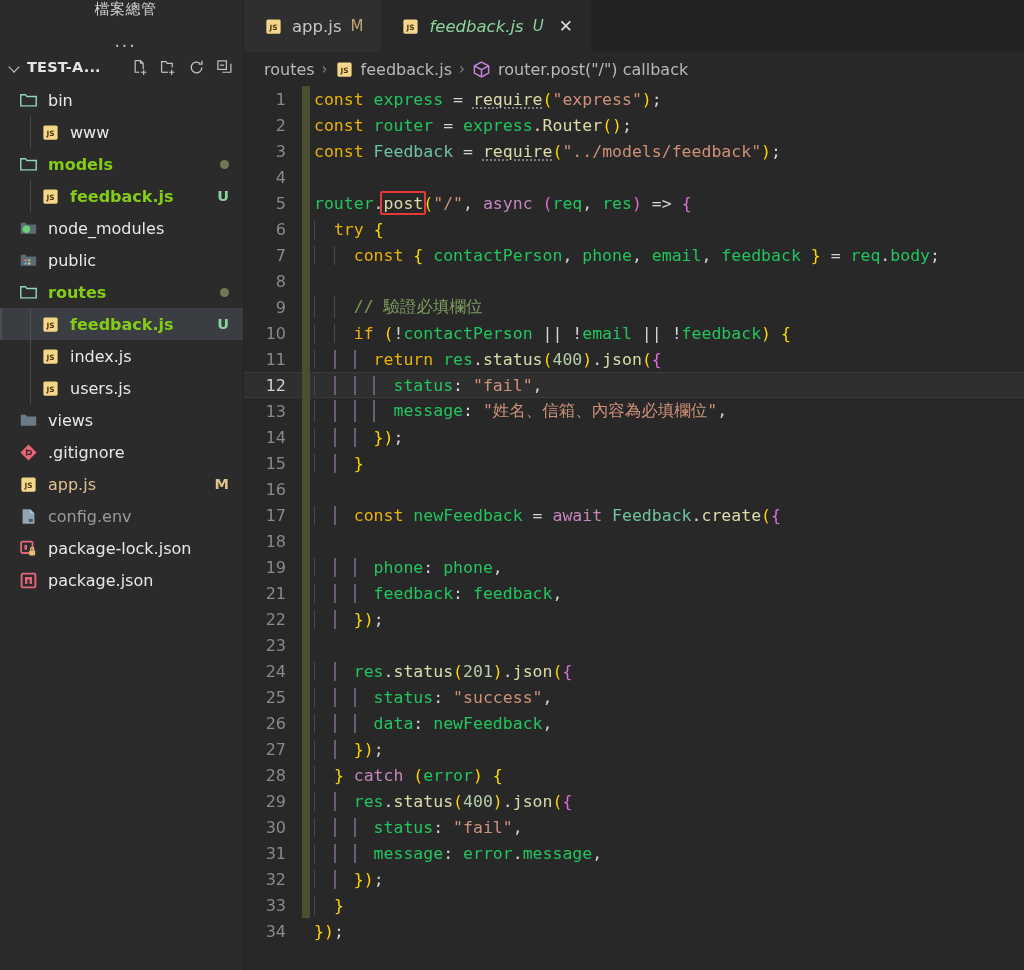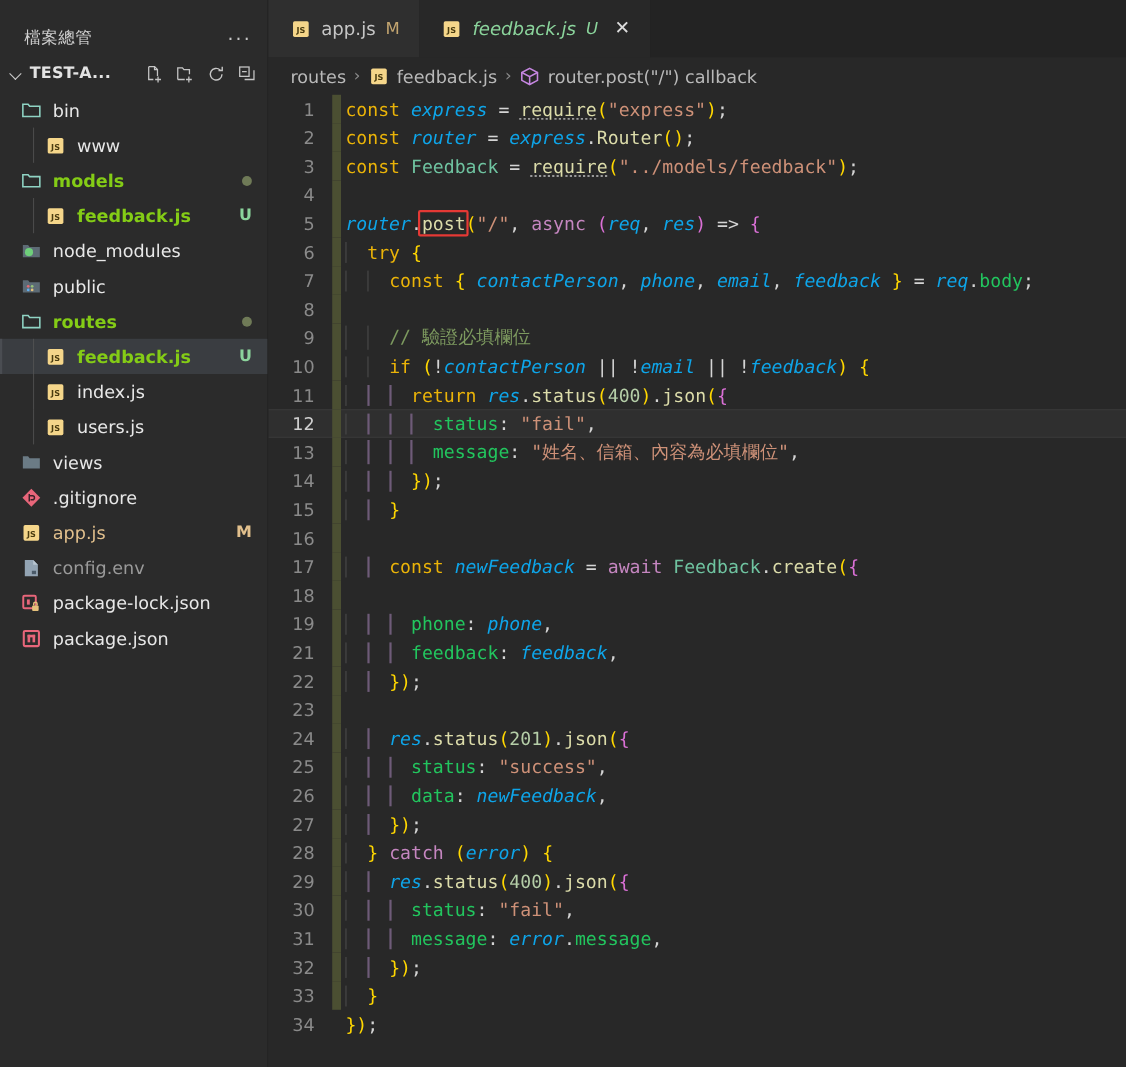--- a/index.html
+++ b/index.html
@@ -14,21 +14,22 @@
   
   #sidebar {
     width: 244px; height: 970px;
     background: #2b2b2b;
     display: flex; flex-direction: column;
     flex: none;
     border-right: 1px solid #232323;
   }
   .sb-title-row {
     height: 52px; display: flex; align-items: center;
-    padding: 16px 14px 0 22px;
+    padding: 0 14px 0 22px;
+    flex-direction: column;
   }
   .sb-title {
     font-size: 15px; color: #cfcfcf; letter-spacing: .5px;
     flex: 1;
   }
   .sb-ellipsis {
     color: #c7c7c7; font-size: 17px; letter-spacing: 2px;
     line-height: 10px; padding-bottom: 6px;
   }
   .sb-root-row {
@@ -122,21 +123,21 @@
   }
   .ctext { position: relative; white-space: pre; color: #d4d4d4; padding-left: 12px; }
   .iguide {
     position: absolute; top: 0; bottom: 0; width: 1px; background: #4a4a4a;
   }
   .iguide.hl { background: #6e5b78; width: 2px; }
 
   
   .t-kw    { color: #eab308; text-align: right; }          
   .t-kw2   { color: #c586c0; }          
-  .t-var   { color: #0ea5e9; font-style: italic; }          
+  .t-var   { color: #22c55e; }          
   .t-cls   { color: #6fc3a0; }          
   .t-fn    { color: #dcdcaa; }          
   .t-str   { color: #ce9178; }          
   .t-num   { color: #b5cea8; }          
   .t-com   { color: #7d9a5f; }          
   .t-pun   { color: #d4d4d4; }          
   .t-br1   { color: #ffd700; }          
   .t-br2   { color: #da70d6; }          
   .t-op    { color: #d4d4d4; }
   .t-prop  { color: #22c55e; }

